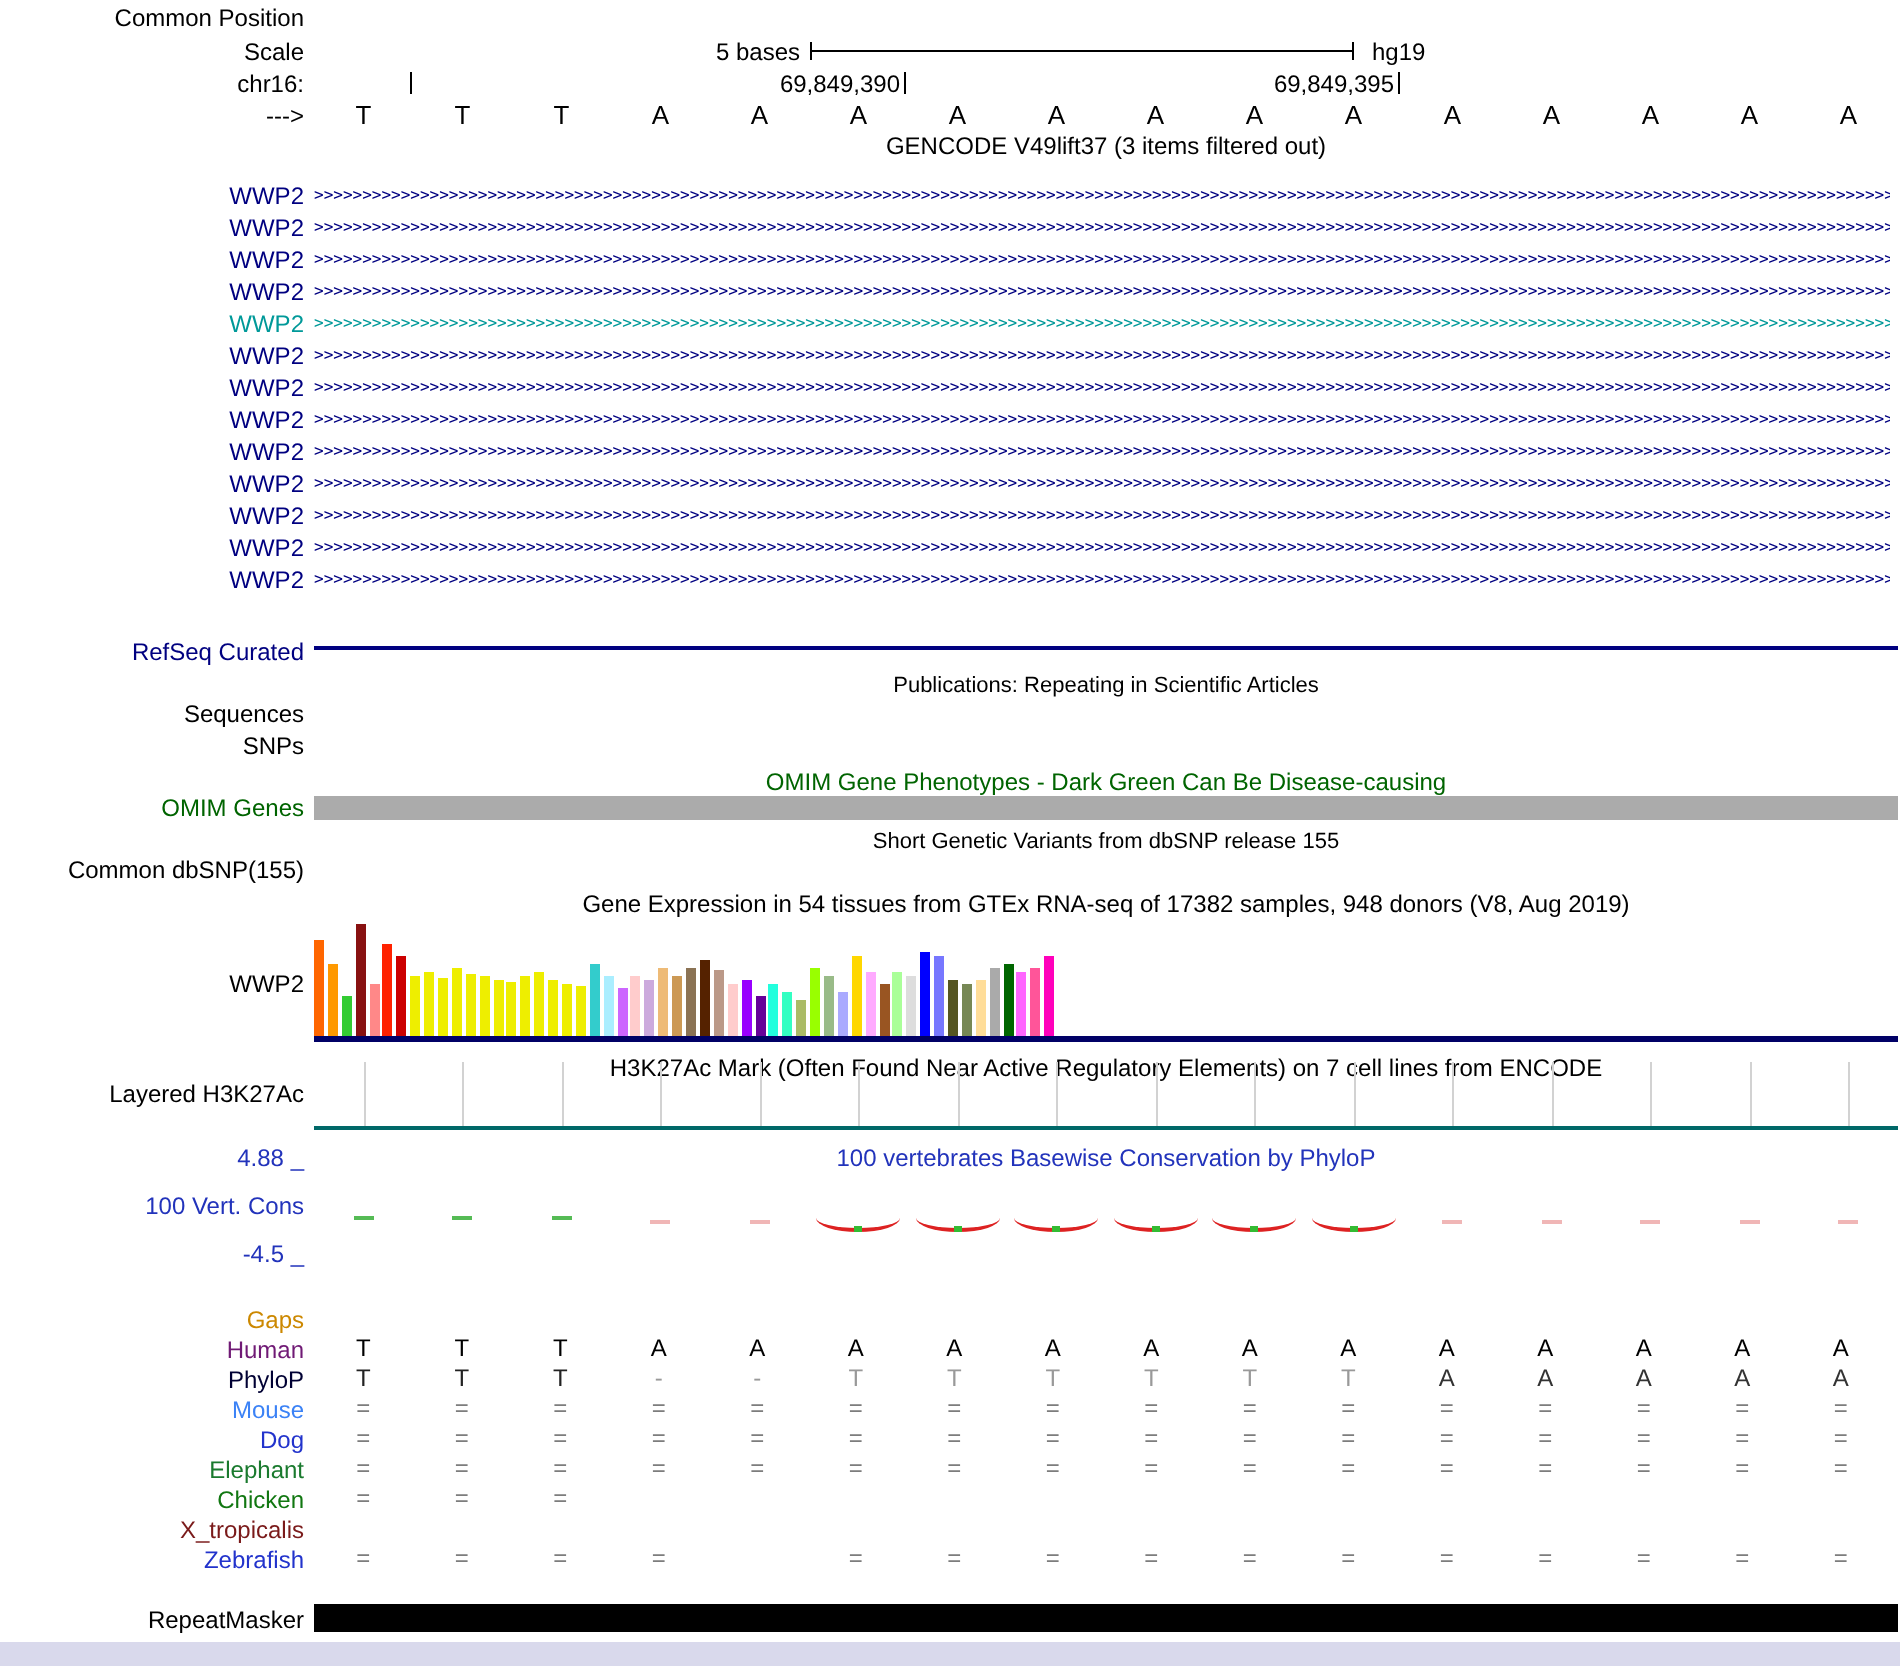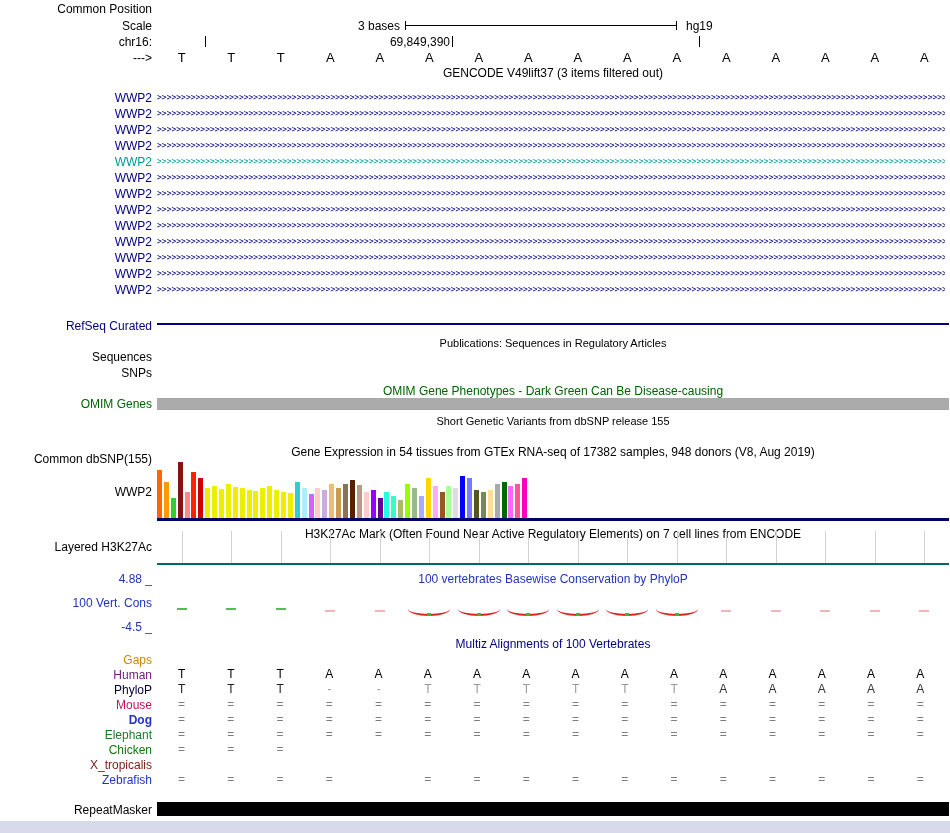--- a/index.html
+++ b/index.html
@@ -36,30 +36,31 @@
   .mrow .mc span { flex:1; text-align:center; }
 </style>
 </head>
 <body>
 
 <div id="page">
 
   <div class="leftlabel" style="top:2px">Common Position</div>
 
   <div class="leftlabel" style="top:19px">Scale</div>
-  <div class="abs" style="top:19px; left:157px; width:243px; text-align:right">3 bases</div>
+  <div class="abs" style="top:19px; left:157px; width:243px; text-align:right">5 bases</div>
   <div class="abs" style="top:25px; left:405px; width:272px; height:1px; background:#000"></div>
   <div class="tick" style="top:21px; left:405px; height:9px"></div>
   <div class="tick" style="top:21px; left:676px; height:9px"></div>
   <div class="abs" style="top:19px; left:686px">hg19</div>
 
   <div class="leftlabel" style="top:35px">chr16:</div>
   <div class="tick" style="top:36px; left:205px; height:11px"></div>
   <div class="abs" style="top:35px; left:157px; width:293px; text-align:right">69,849,390</div>
   <div class="tick" style="top:36px; left:452px; height:11px"></div>
+  <div class="abs" style="top:35px; left:404px; width:293px; text-align:right">69,849,395</div>
   <div class="tick" style="top:36px; left:699px; height:11px"></div>
 
   <div class="leftlabel" style="top:51px">---&gt;</div>
   <div class="cols" id="base-row">
       <span>T</span>
       <span>T</span>
       <span>T</span>
       <span>A</span>
       <span>A</span>
       <span>A</span>
@@ -127,30 +128,30 @@
       </div>
       <div class="trow">
         <div class="tl" style="color: rgb(0, 0, 128);">WWP2</div>
         <div class="ta" style="color: rgb(0, 0, 128);">&gt;&gt;&gt;&gt;&gt;&gt;&gt;&gt;&gt;&gt;&gt;&gt;&gt;&gt;&gt;&gt;&gt;&gt;&gt;&gt;&gt;&gt;&gt;&gt;&gt;&gt;&gt;&gt;&gt;&gt;&gt;&gt;&gt;&gt;&gt;&gt;&gt;&gt;&gt;&gt;&gt;&gt;&gt;&gt;&gt;&gt;&gt;&gt;&gt;&gt;&gt;&gt;&gt;&gt;&gt;&gt;&gt;&gt;&gt;&gt;&gt;&gt;&gt;&gt;&gt;&gt;&gt;&gt;&gt;&gt;&gt;&gt;&gt;&gt;&gt;&gt;&gt;&gt;&gt;&gt;&gt;&gt;&gt;&gt;&gt;&gt;&gt;&gt;&gt;&gt;&gt;&gt;&gt;&gt;&gt;&gt;&gt;&gt;&gt;&gt;&gt;&gt;&gt;&gt;&gt;&gt;&gt;&gt;&gt;&gt;&gt;&gt;&gt;&gt;&gt;&gt;&gt;&gt;&gt;&gt;&gt;&gt;&gt;&gt;&gt;&gt;&gt;&gt;&gt;&gt;&gt;&gt;&gt;&gt;&gt;&gt;&gt;&gt;&gt;&gt;&gt;&gt;&gt;&gt;&gt;&gt;&gt;&gt;&gt;&gt;&gt;&gt;&gt;&gt;&gt;&gt;&gt;&gt;&gt;&gt;&gt;&gt;&gt;&gt;&gt;&gt;&gt;&gt;&gt;&gt;&gt;&gt;&gt;&gt;&gt;&gt;&gt;&gt;&gt;&gt;&gt;&gt;&gt;&gt;&gt;&gt;&gt;&gt;&gt;&gt;&gt;&gt;&gt;&gt;&gt;&gt;&gt;&gt;&gt;&gt;&gt;&gt;&gt;&gt;&gt;&gt;&gt;&gt;&gt;&gt;&gt;&gt;&gt;&gt;&gt;&gt;&gt;&gt;&gt;&gt;&gt;&gt;&gt;&gt;&gt;&gt;&gt;&gt;&gt;&gt;&gt;&gt;&gt;&gt;&gt;&gt;&gt;&gt;&gt;&gt;&gt;&gt;&gt;&gt;&gt;&gt;&gt;&gt;&gt;&gt;&gt;&gt;&gt;&gt;&gt;&gt;&gt;&gt;&gt;&gt;</div>
       </div>
     </div>
 
   <div class="hline" style="top:323px; height:2px; background:#000080"></div>
   <div class="leftlabel navy" style="top:319px">RefSeq Curated</div>
 
-  <div class="ctitle small" style="top:336px">Publications: Sequences in Regulatory Articles</div>
+  <div class="ctitle small" style="top:336px">Publications: Repeating in Scientific Articles</div>
   <div class="leftlabel" style="top:350px">Sequences</div>
   <div class="leftlabel" style="top:366px">SNPs</div>
 
   <div class="ctitle green" style="top:384px">OMIM Gene Phenotypes - Dark Green Can Be Disease-causing</div>
   <div class="hline" style="top:398px; height:12px; background:#ababab"></div>
   <div class="leftlabel green" style="top:397px">OMIM Genes</div>
 
   <div class="ctitle small" style="top:414px">Short Genetic Variants from dbSNP release 155</div>
-  <div class="leftlabel" style="top:452px">Common dbSNP(155)</div>
+  <div class="leftlabel" style="top:428px">Common dbSNP(155)</div>
 
   <div class="ctitle" style="top:445px">Gene Expression in 54 tissues from GTEx RNA-seq of 17382 samples, 948 donors (V8, Aug 2019)</div>
   <div id="gtex-bars">
       <div class="gbar" style="height: 48px; background: rgb(255, 102, 0);"></div>
       <div class="gbar" style="height: 36px; background: rgb(255, 153, 0);"></div>
       <div class="gbar" style="height: 20px; background: rgb(51, 204, 51);"></div>
       <div class="gbar" style="height: 56px; background: rgb(136, 17, 17);"></div>
       <div class="gbar" style="height: 26px; background: rgb(255, 136, 136);"></div>
       <div class="gbar" style="height: 46px; background: rgb(255, 34, 0);"></div>
       <div class="gbar" style="height: 40px; background: rgb(204, 0, 0);"></div>
@@ -249,21 +250,20 @@
       <div class="cmark" style="left: 498.75px; top: 4px; width: 42px; height: 12px; border-bottom: 2px solid rgb(221, 34, 34); border-radius: 50%;"></div>
       <div class="cmark" style="left: 517.75px; top: 15px; width: 4px; height: 3px; background: rgb(51, 187, 51);"></div>
       <div class="cmark" style="left: 564.25px; top: 12px; width: 10px; height: 2px; background: rgb(240, 182, 182);"></div>
       <div class="cmark" style="left: 613.75px; top: 12px; width: 10px; height: 2px; background: rgb(240, 182, 182);"></div>
       <div class="cmark" style="left: 663.25px; top: 12px; width: 10px; height: 2px; background: rgb(240, 182, 182);"></div>
       <div class="cmark" style="left: 712.75px; top: 12px; width: 10px; height: 2px; background: rgb(240, 182, 182);"></div>
       <div class="cmark" style="left: 762.25px; top: 12px; width: 10px; height: 2px; background: rgb(240, 182, 182);"></div>
     </div>
   <div class="leftlabel blue" style="top:620px">-4.5 _</div>
 
-  <div class="ctitle navy" style="top:637px">Multiz Alignments of 100 Vertebrates</div>
   <div id="multiz-rows">
       <div class="mrow">
         <div class="ml" style="color: rgb(204, 136, 0);">Gaps</div>
         <div class="mc">
           <span style="color: rgb(136, 136, 136);"></span>
           <span style="color: rgb(136, 136, 136);"></span>
           <span style="color: rgb(136, 136, 136);"></span>
           <span style="color: rgb(136, 136, 136);"></span>
           <span style="color: rgb(136, 136, 136);"></span>
           <span style="color: rgb(136, 136, 136);"></span>
@@ -315,42 +315,42 @@
           <span style="color: rgb(153, 153, 153);">T</span>
           <span style="color: rgb(153, 153, 153);">T</span>
           <span style="color: rgb(51, 51, 51);">A</span>
           <span style="color: rgb(51, 51, 51);">A</span>
           <span style="color: rgb(51, 51, 51);">A</span>
           <span style="color: rgb(51, 51, 51);">A</span>
           <span style="color: rgb(51, 51, 51);">A</span>
         </div>
       </div>
       <div class="mrow">
-        <div class="ml" style="color: #be185d;">Mouse</div>
-        <div class="mc">
-          <span style="color: rgb(125, 125, 125);">=</span>
-          <span style="color: rgb(125, 125, 125);">=</span>
-          <span style="color: rgb(125, 125, 125);">=</span>
-          <span style="color: rgb(125, 125, 125);">=</span>
-          <span style="color: rgb(125, 125, 125);">=</span>
-          <span style="color: rgb(125, 125, 125);">=</span>
-          <span style="color: rgb(125, 125, 125);">=</span>
-          <span style="color: rgb(125, 125, 125);">=</span>
-          <span style="color: rgb(125, 125, 125);">=</span>
-          <span style="color: rgb(125, 125, 125);">=</span>
-          <span style="color: rgb(125, 125, 125);">=</span>
-          <span style="color: rgb(125, 125, 125);">=</span>
-          <span style="color: rgb(125, 125, 125);">=</span>
-          <span style="color: rgb(125, 125, 125);">=</span>
-          <span style="color: rgb(125, 125, 125);">=</span>
-          <span style="color: rgb(125, 125, 125);">=</span>
-        </div>
-      </div>
-      <div class="mrow">
-        <div class="ml" style="color: rgb(34, 51, 204); font-weight: bold;">Dog</div>
+        <div class="ml" style="color: #3b82f6;">Mouse</div>
+        <div class="mc">
+          <span style="color: rgb(125, 125, 125);">=</span>
+          <span style="color: rgb(125, 125, 125);">=</span>
+          <span style="color: rgb(125, 125, 125);">=</span>
+          <span style="color: rgb(125, 125, 125);">=</span>
+          <span style="color: rgb(125, 125, 125);">=</span>
+          <span style="color: rgb(125, 125, 125);">=</span>
+          <span style="color: rgb(125, 125, 125);">=</span>
+          <span style="color: rgb(125, 125, 125);">=</span>
+          <span style="color: rgb(125, 125, 125);">=</span>
+          <span style="color: rgb(125, 125, 125);">=</span>
+          <span style="color: rgb(125, 125, 125);">=</span>
+          <span style="color: rgb(125, 125, 125);">=</span>
+          <span style="color: rgb(125, 125, 125);">=</span>
+          <span style="color: rgb(125, 125, 125);">=</span>
+          <span style="color: rgb(125, 125, 125);">=</span>
+          <span style="color: rgb(125, 125, 125);">=</span>
+        </div>
+      </div>
+      <div class="mrow">
+        <div class="ml" style="color: rgb(34, 51, 204);">Dog</div>
         <div class="mc">
           <span style="color: rgb(125, 125, 125);">=</span>
           <span style="color: rgb(125, 125, 125);">=</span>
           <span style="color: rgb(125, 125, 125);">=</span>
           <span style="color: rgb(125, 125, 125);">=</span>
           <span style="color: rgb(125, 125, 125);">=</span>
           <span style="color: rgb(125, 125, 125);">=</span>
           <span style="color: rgb(125, 125, 125);">=</span>
           <span style="color: rgb(125, 125, 125);">=</span>
           <span style="color: rgb(125, 125, 125);">=</span>

